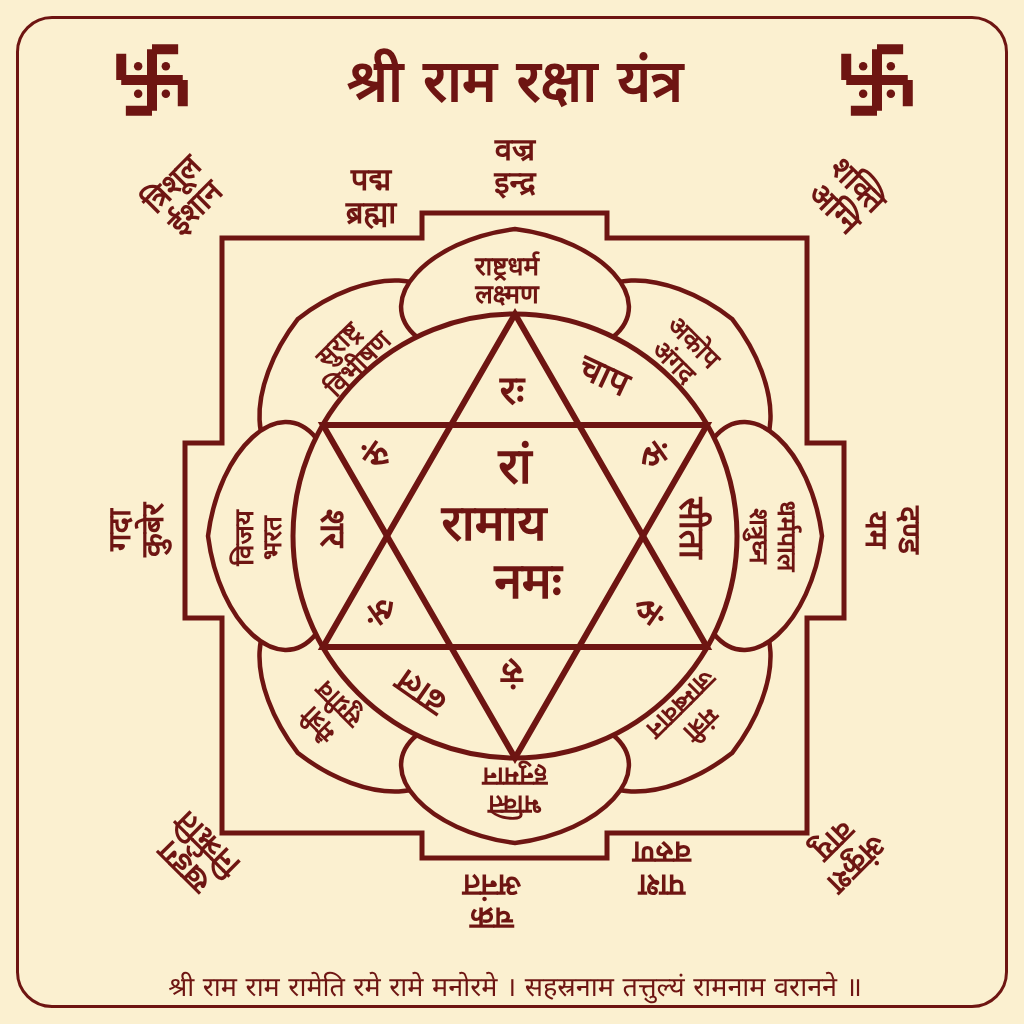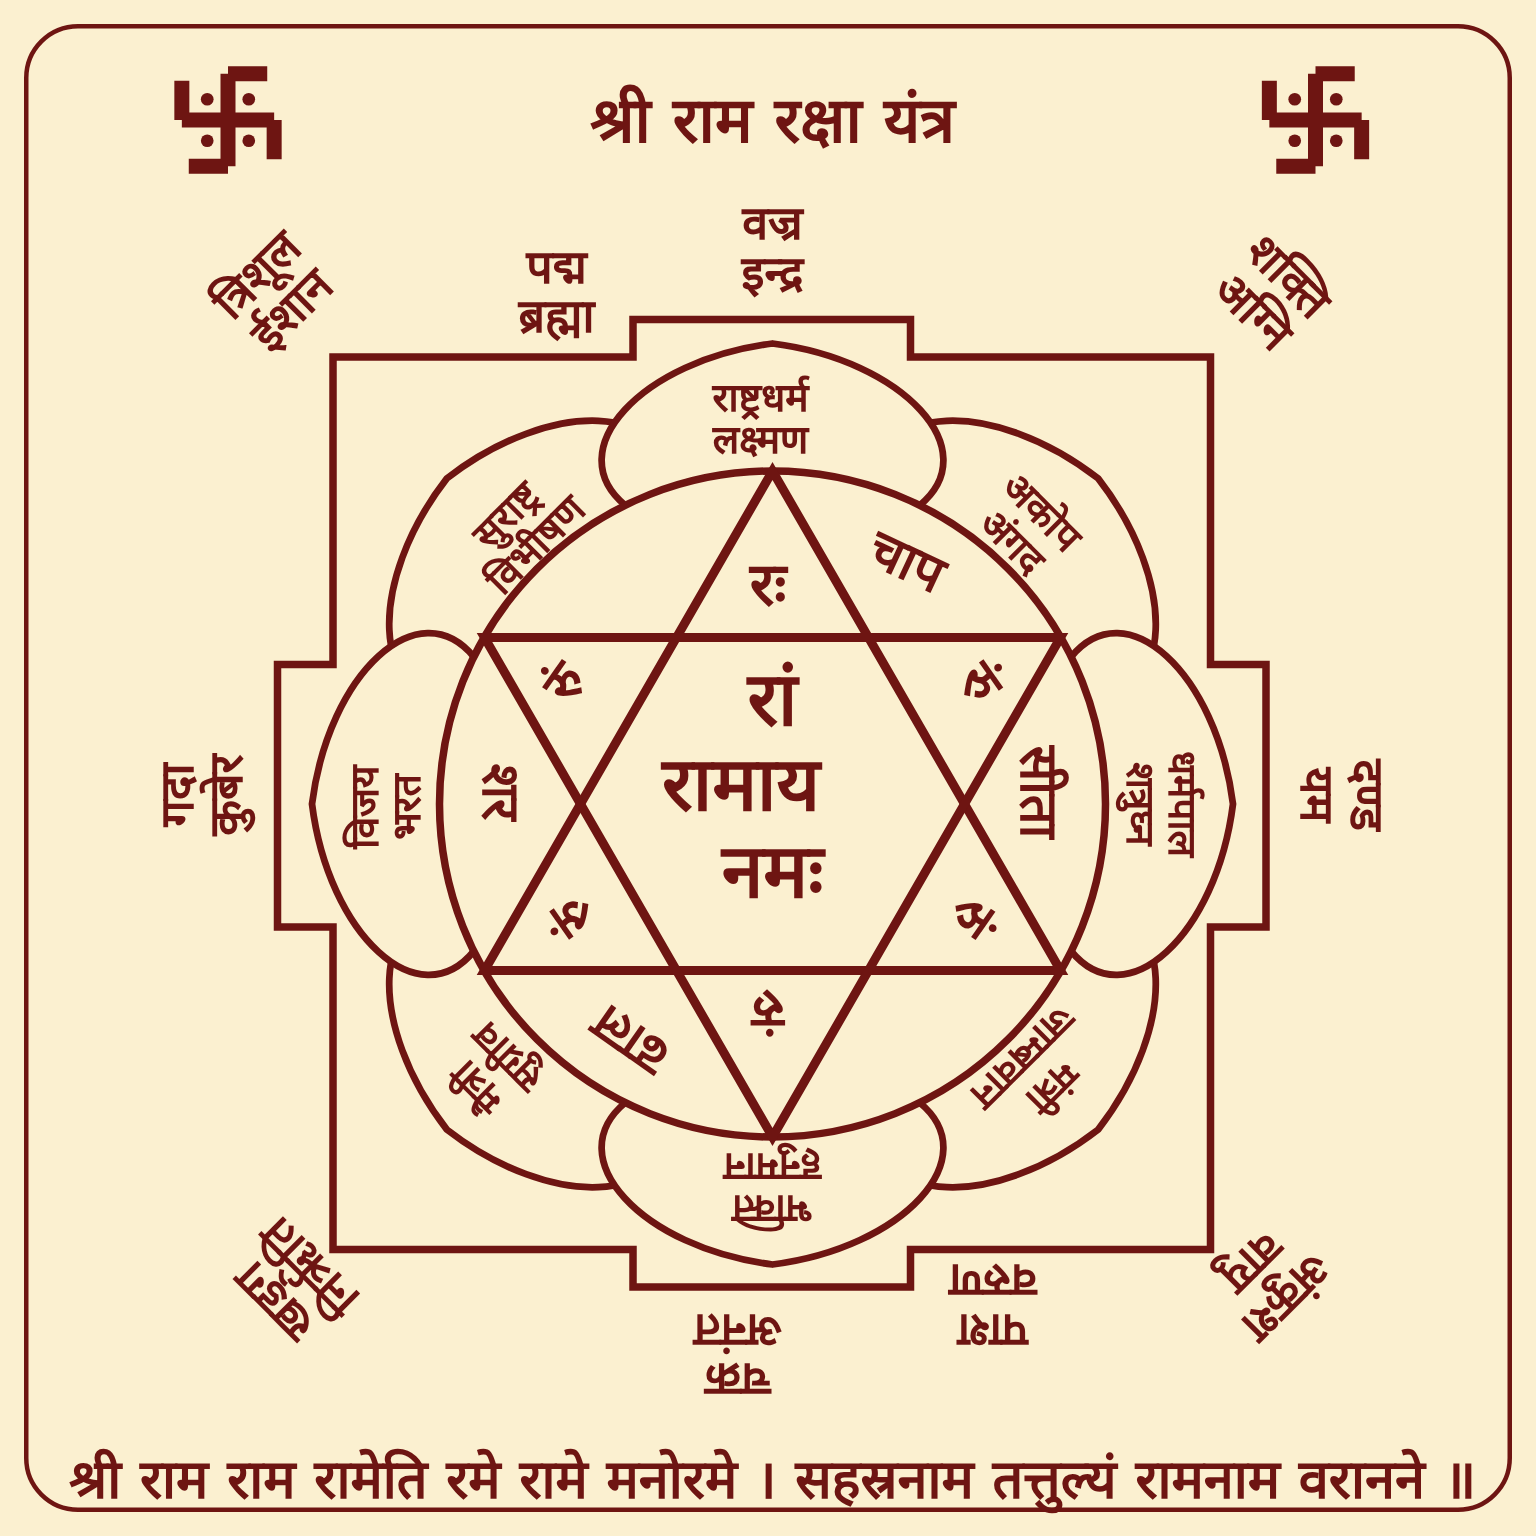--- a/index.html
+++ b/index.html
@@ -17,25 +17,25 @@
   .swastika{position:absolute;width:80px;height:80px;}
   .lbl{
     position:absolute;font-weight:700;text-align:center;line-height:1.08;
     white-space:nowrap;color:#6e1512;
     transform:translate(-50%,-50%) rotate(var(--r,0deg));
     transform-origin:center center;
   }
   .lbl span{display:block;}
   .title{
     position:absolute;left:515px;top:78px;transform:translate(-50%,-50%);
-    font-size:42px;font-weight:700;white-space:nowrap;color:#6e1512;
+    font-size:58px;font-weight:700;white-space:nowrap;color:#6e1512;
   }
   .footer{
     position:absolute;left:515px;top:985px;transform:translate(-50%,-50%);
-    font-size:36px;font-weight:700;white-space:nowrap;color:#6e1512;
+    font-size:27px;font-weight:400;white-space:nowrap;color:#6e1512;
   }
   .fs26{font-size:26px;} .fs31{font-size:31px;} .fs35{font-size:35px;}
   .fs36{font-size:36px;} .fs40{font-size:40px;} .fs50{font-size:50px;}
 </style>
 </head>
 <body>
 
 <div class="card-border"></div>
 
 <svg class="art" viewBox="0 0 1024 1024" aria-hidden="true">
@@ -163,15 +163,15 @@
 
 <div class="lbl fs40" style="left:512px;top:391px;">रः</div>
 <div class="lbl fs36" style="left:378px;top:456px;--r:-55deg;">रुं</div>
 <div class="lbl fs36" style="left:652px;top:456px;--r:55deg;">रुं</div>
 <div class="lbl fs36" style="left:383px;top:610px;--r:-125deg;">रुं</div>
 <div class="lbl fs36" style="left:647px;top:610px;--r:125deg;">रुं</div>
 <div class="lbl fs36" style="left:512px;top:671px;--r:180deg;">रुं</div>
 
 <div class="lbl fs50" style="left:515px;top:466px;">रां</div>
 <div class="lbl fs50" style="left:494px;top:523px;">रामाय</div>
-<div class="lbl fs50" style="left:515px;top:581px;">नमः</div>
+<div class="lbl fs50" style="left:528px;top:581px;">नमः</div>
 
 <div class="footer">श्री राम राम रामेति रमे रामे मनोरमे । सहस्रनाम तत्तुल्यं रामनाम वरानने ॥</div>
 
 </body></html>

